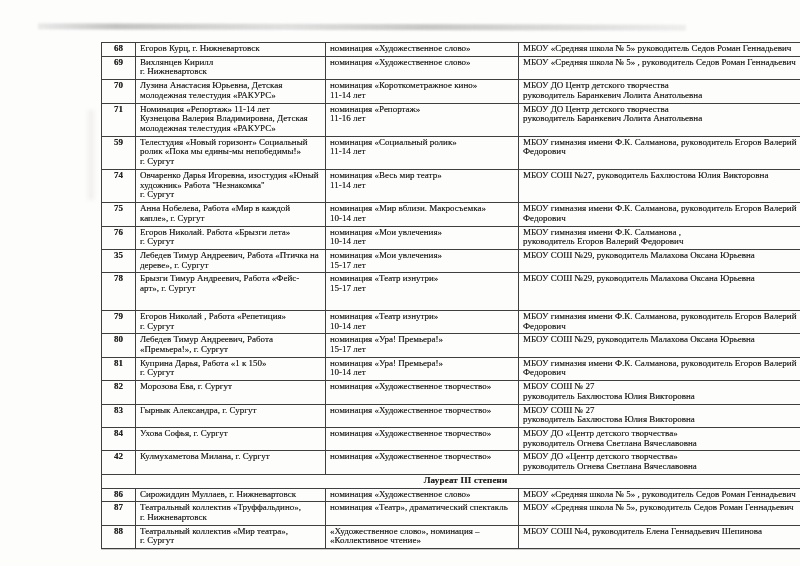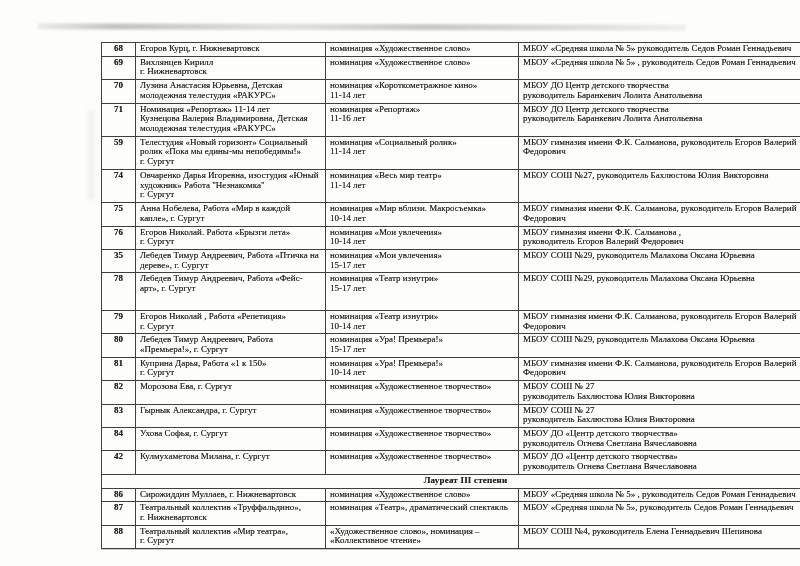--- a/index.html
+++ b/index.html
@@ -172,21 +172,21 @@
         <tr>
           <td class="num">35</td>
           <td>Лебедев Тимур Андреевич,  Работа «Птичка на
 дереве», г. Сургут</td>
           <td>номинация «Мои увлечения»
 15-17  лет</td>
           <td>МБОУ СОШ №29,  руководитель Малахова Оксана Юрьевна</td>
         </tr>
         <tr class="tall">
           <td class="num">78</td>
-          <td>Лебедев Тимур Андреевич,  Работа «Фейс-
+          <td>Брызги Тимур Андреевич,  Работа «Фейс-
 арт», г. Сургут</td>
           <td>номинация «Театр изнутри»
 15-17  лет</td>
           <td>МБОУ СОШ №29,  руководитель Малахова Оксана Юрьевна</td>
         </tr>
         <tr>
           <td class="num">79</td>
           <td>Егоров Николай , Работа  «Репетиция»
 г. Сургут</td>
           <td>номинация «Театр изнутри»

